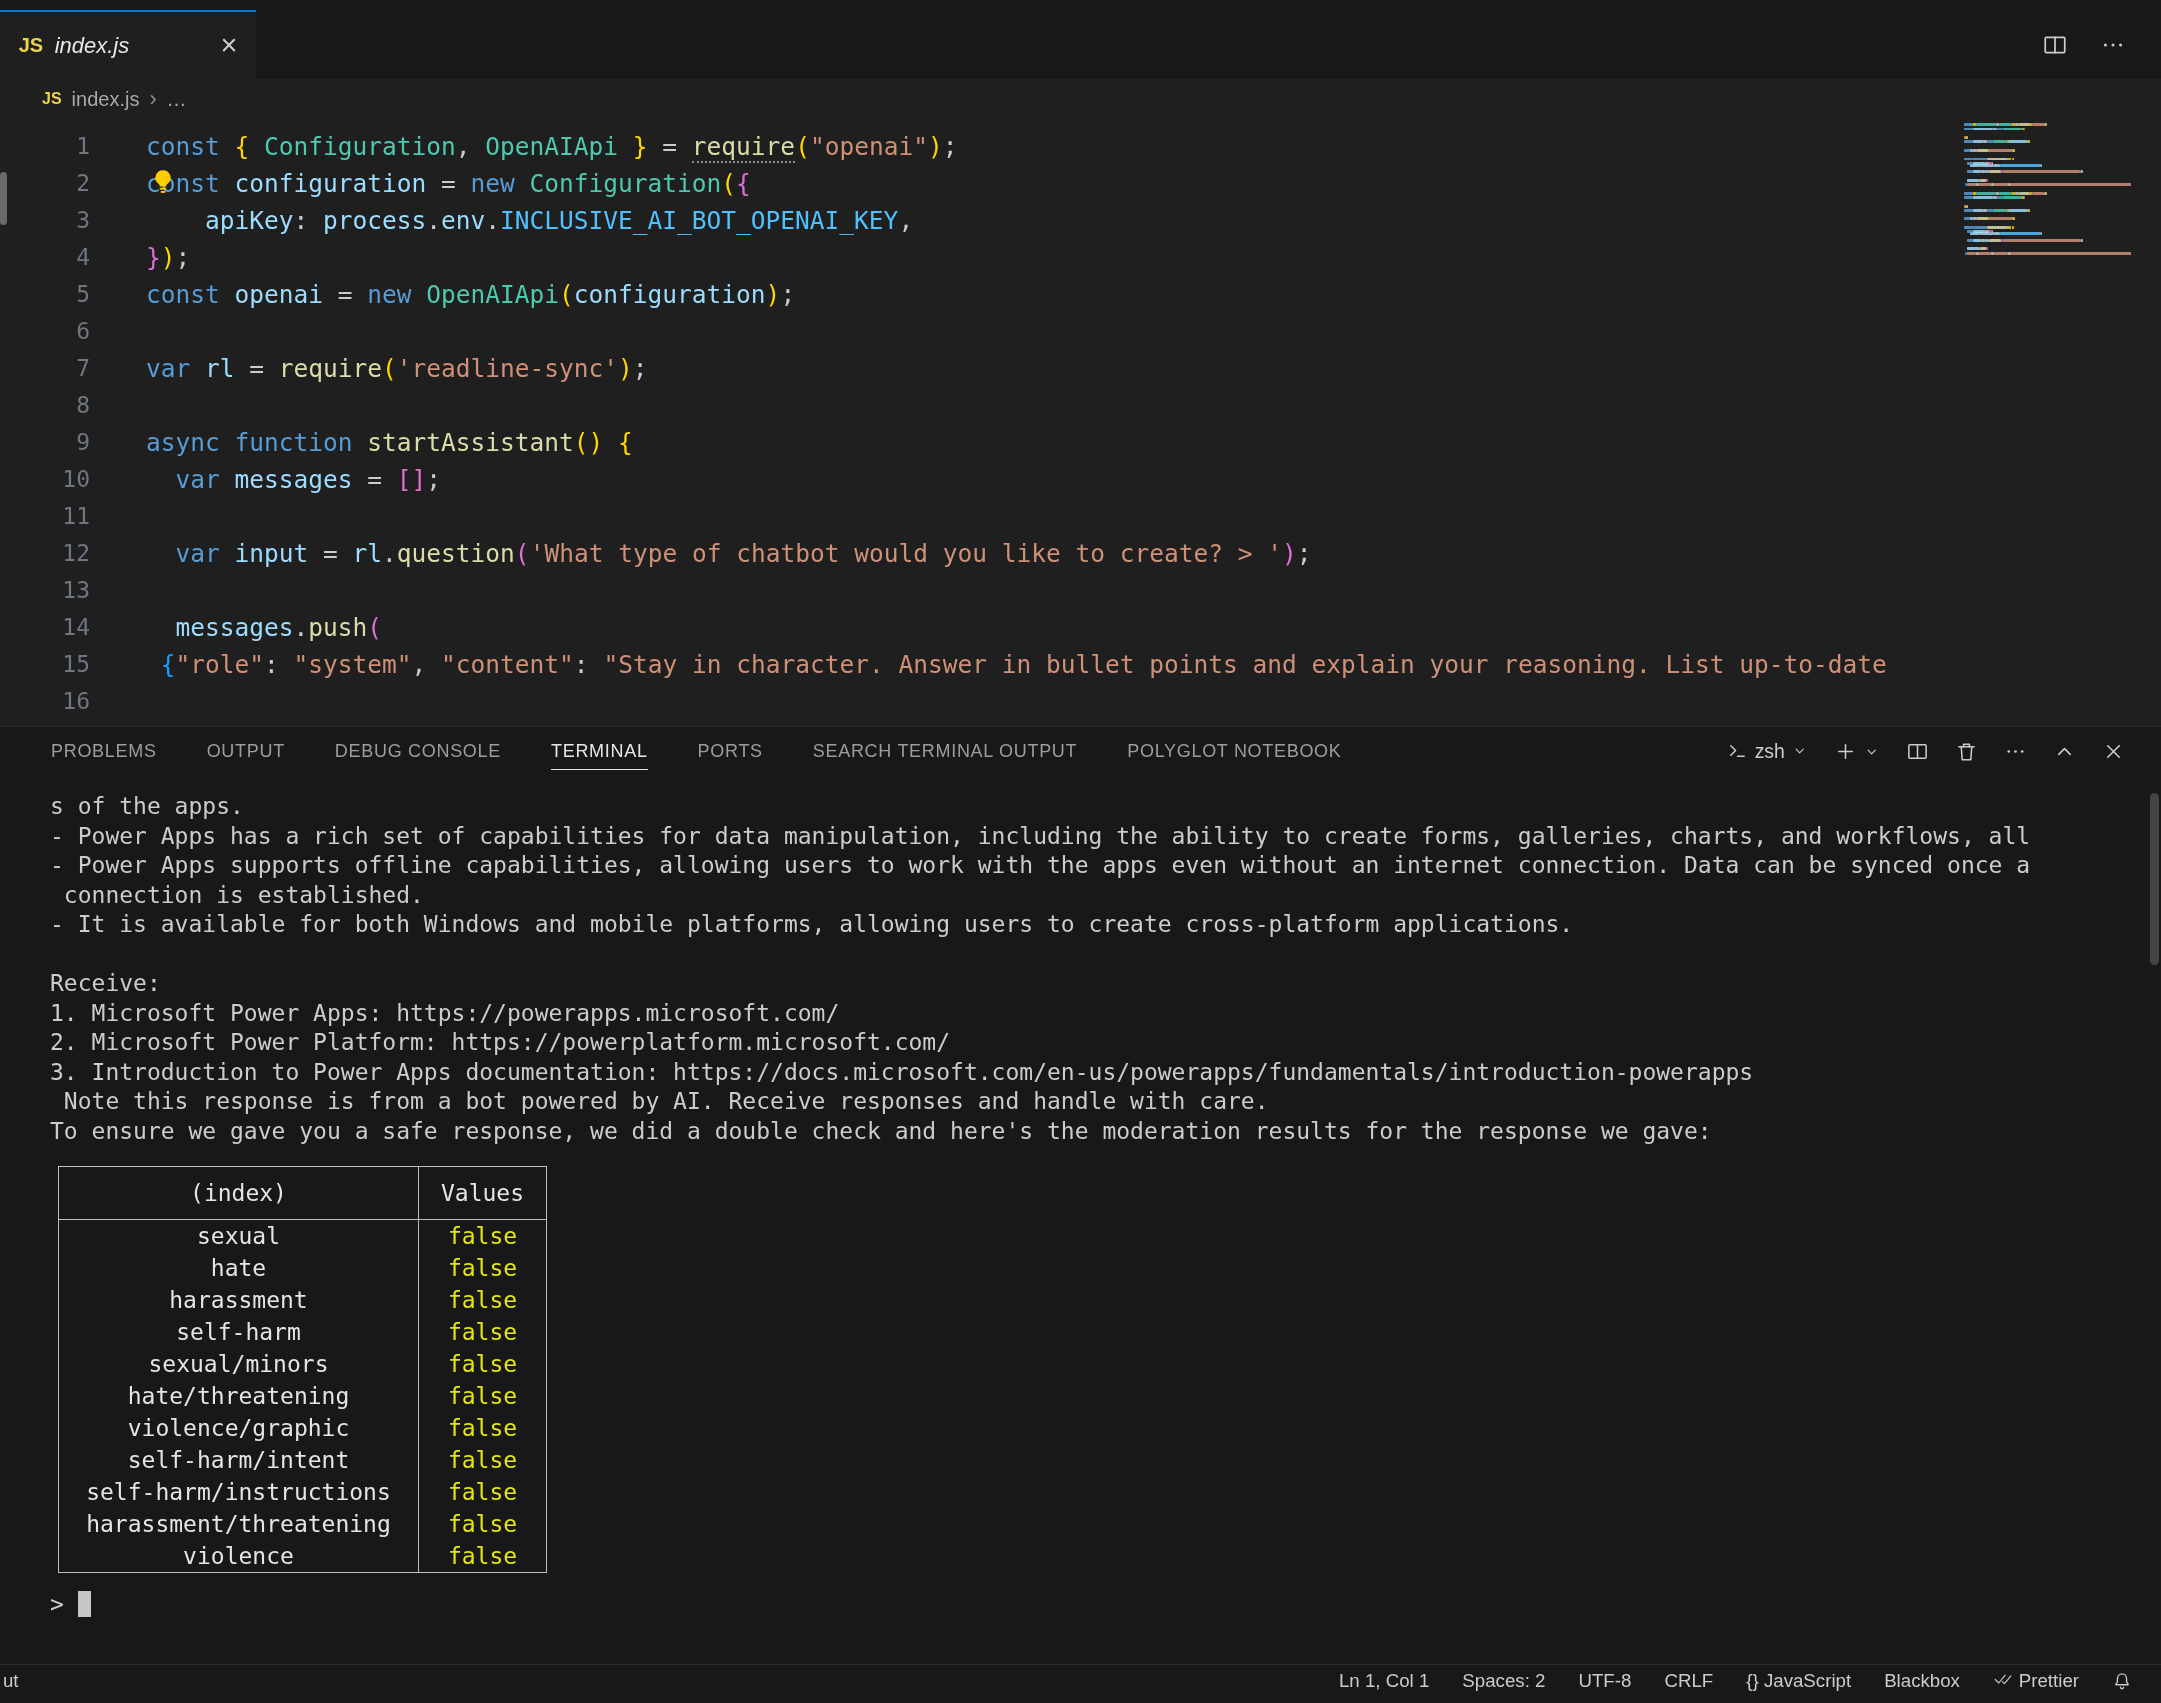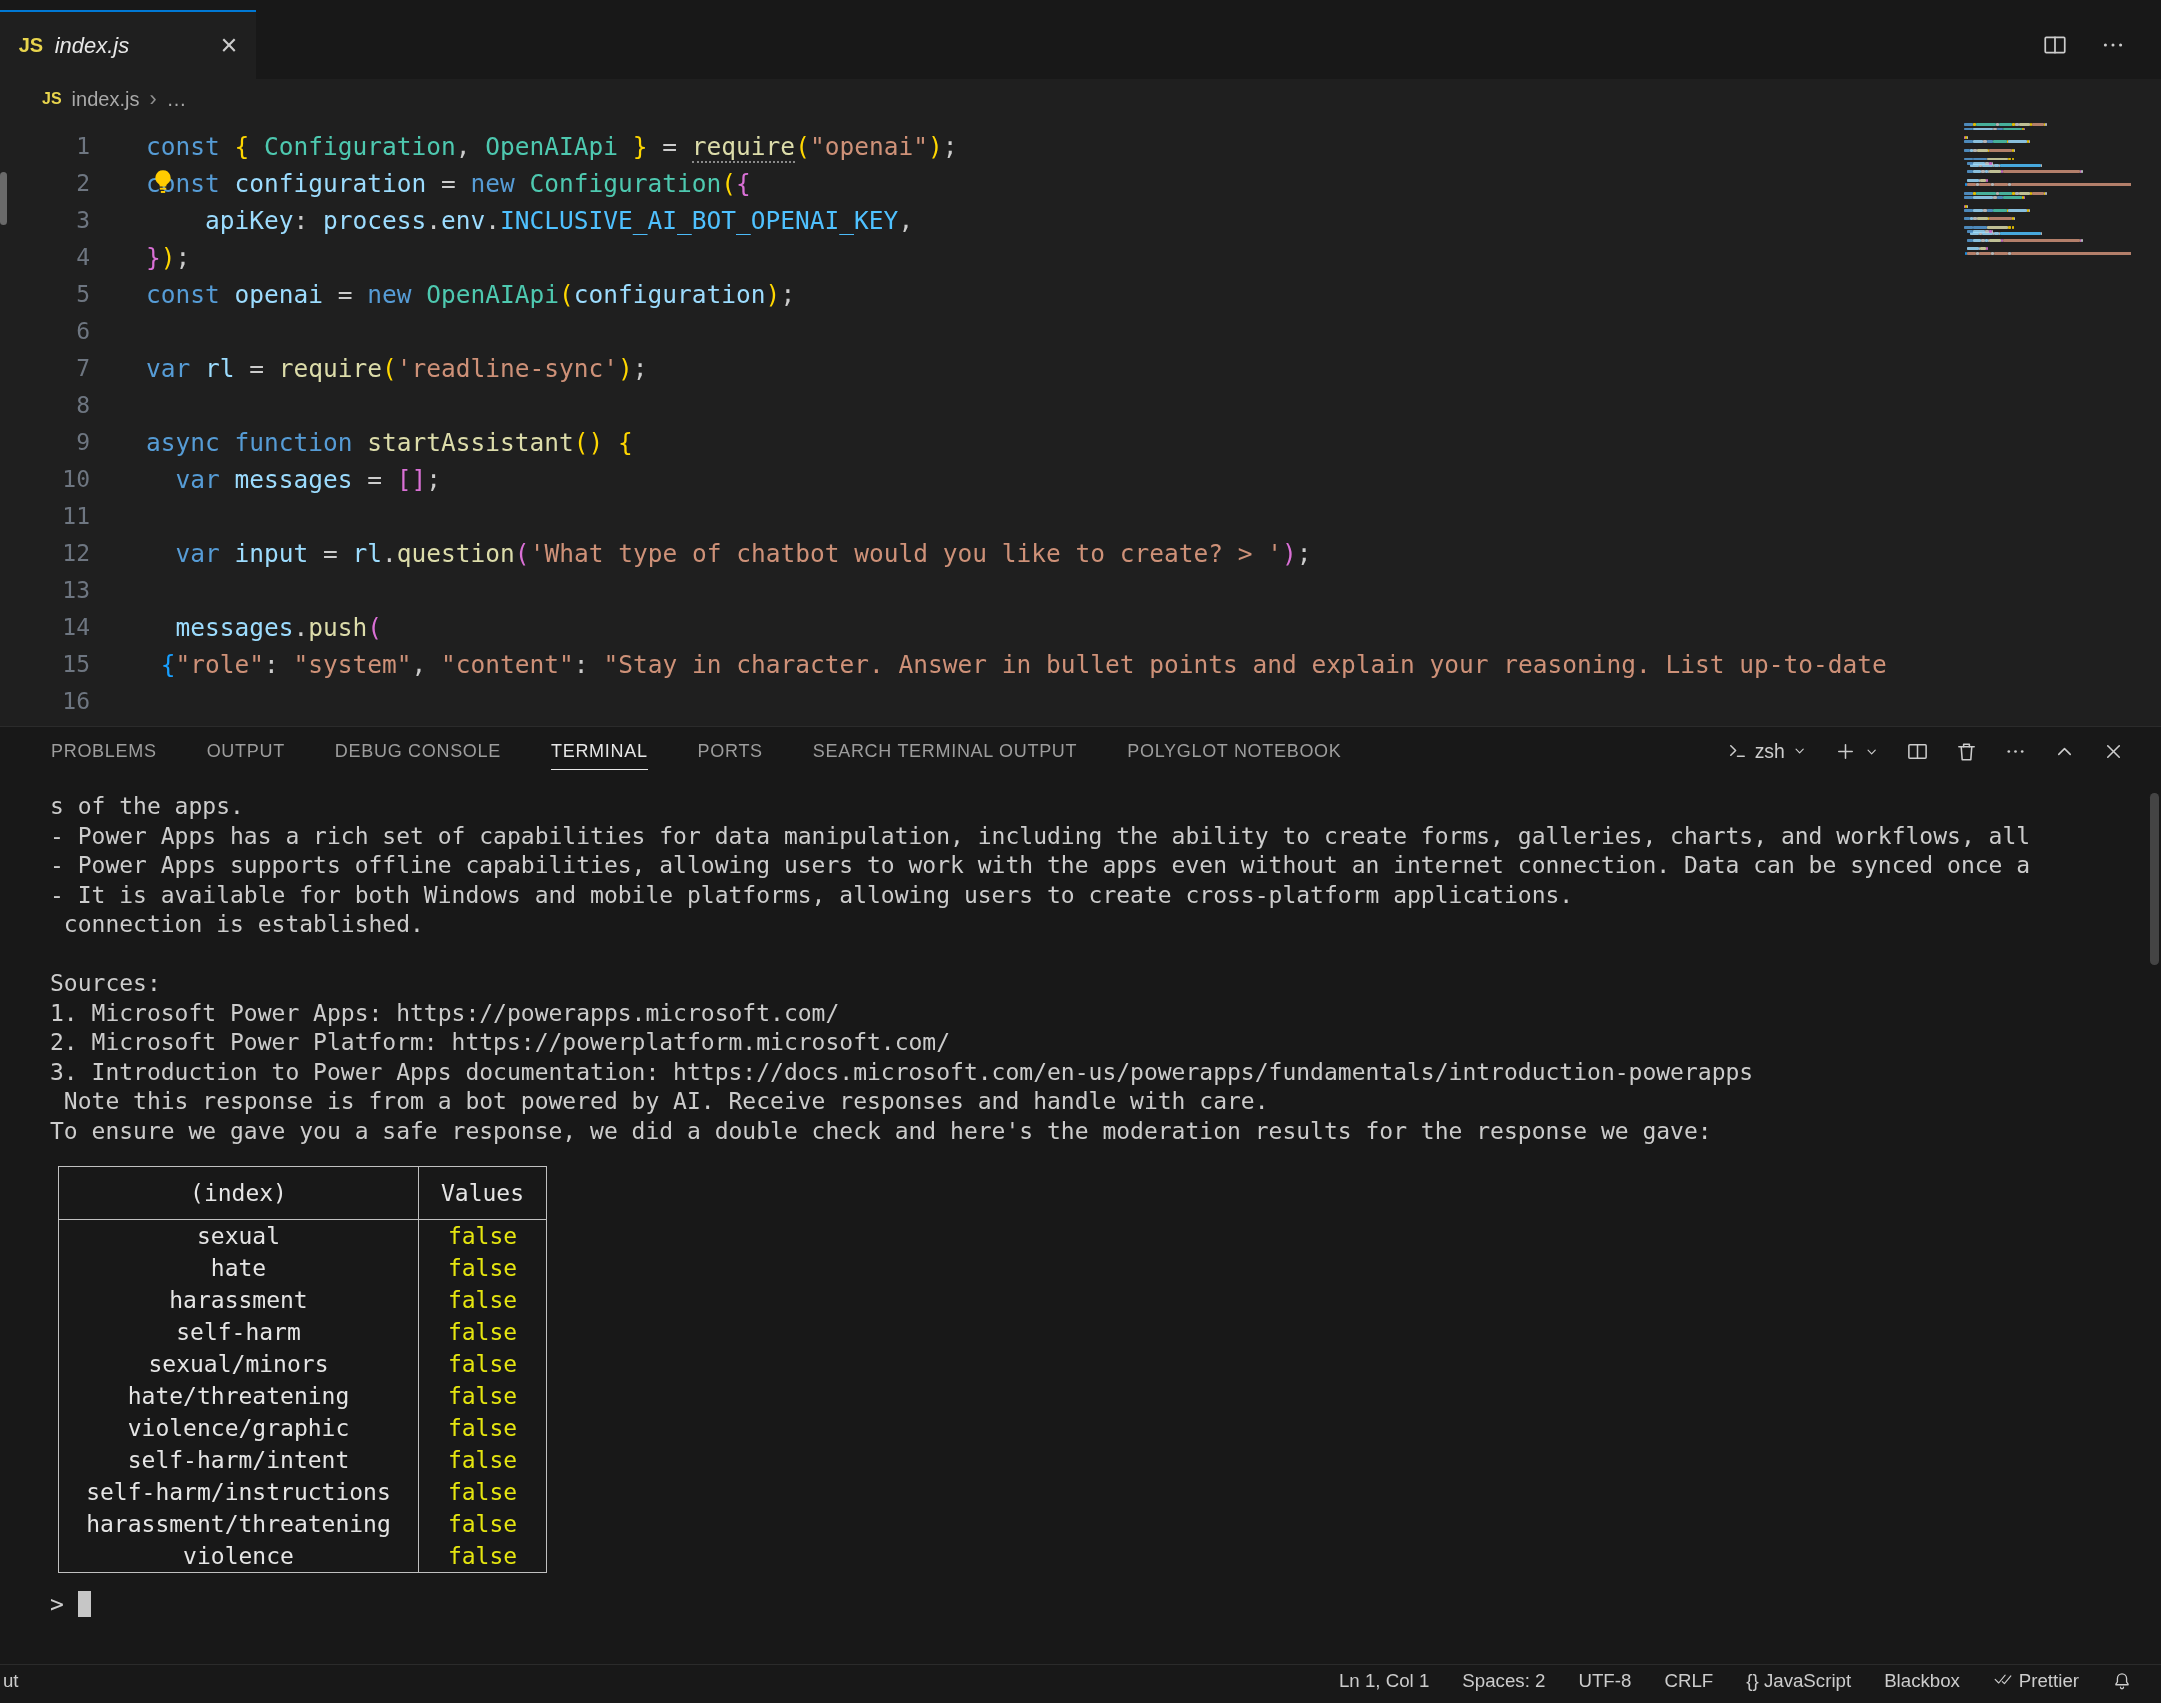--- a/index.html
+++ b/index.html
@@ -244,24 +244,24 @@
           </svg>
         </span>
     </div>
   </div>
 
   <div class="terminal">
     <div>
         <div class="term-line">s of the apps.</div>
         <div class="term-line">- Power Apps has a rich set of capabilities for data manipulation, including the ability to create forms, galleries, charts, and workflows, all</div>
         <div class="term-line">- Power Apps supports offline capabilities, allowing users to work with the apps even without an internet connection. Data can be synced once a</div>
+        <div class="term-line"> connection is established.</div>
         <div class="term-line">- It is available for both Windows and mobile platforms, allowing users to create cross-platform applications.</div>
-        <div class="term-line"> connection is established.</div>
         <div class="term-line"></div>
-        <div class="term-line">Sources:</div>
+        <div class="term-line">Receive:</div>
         <div class="term-line">1. Microsoft Power Apps: https://powerapps.microsoft.com/</div>
         <div class="term-line">2. Microsoft Power Platform: https://powerplatform.microsoft.com/</div>
         <div class="term-line">3. Introduction to Power Apps documentation: https://docs.microsoft.com/en-us/powerapps/fundamentals/introduction-powerapps</div>
         <div class="term-line"> Note this response is from a bot powered by AI. Receive responses and handle with care.</div>
         <div class="term-line">To ensure we gave you a safe response, we did a double check and here's the moderation results for the response we gave:</div>
       </div>
     <div class="mod-table"><div class="mt-row mt-header">
           <div class="mt-c1">(index)</div>
           <div class="mt-c2">Values</div>
         </div><div class="mt-row mt-body-row">

